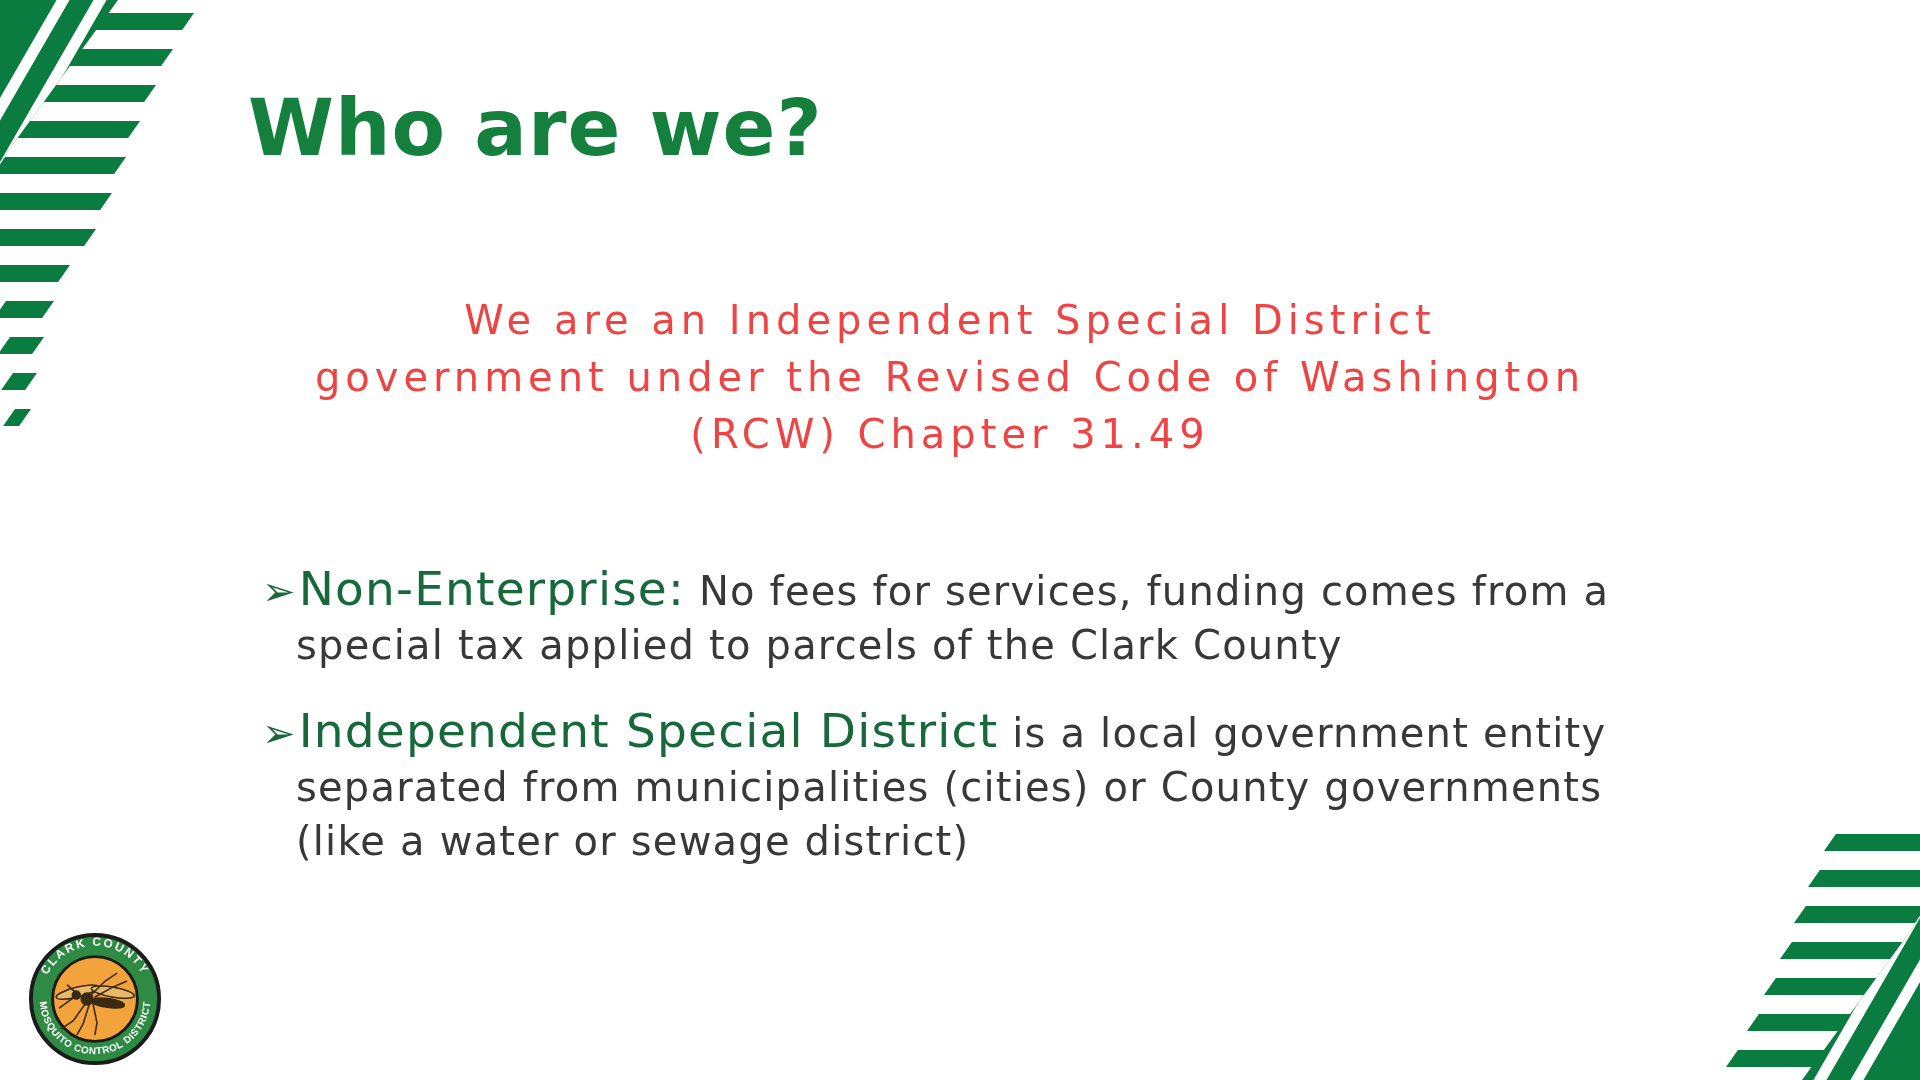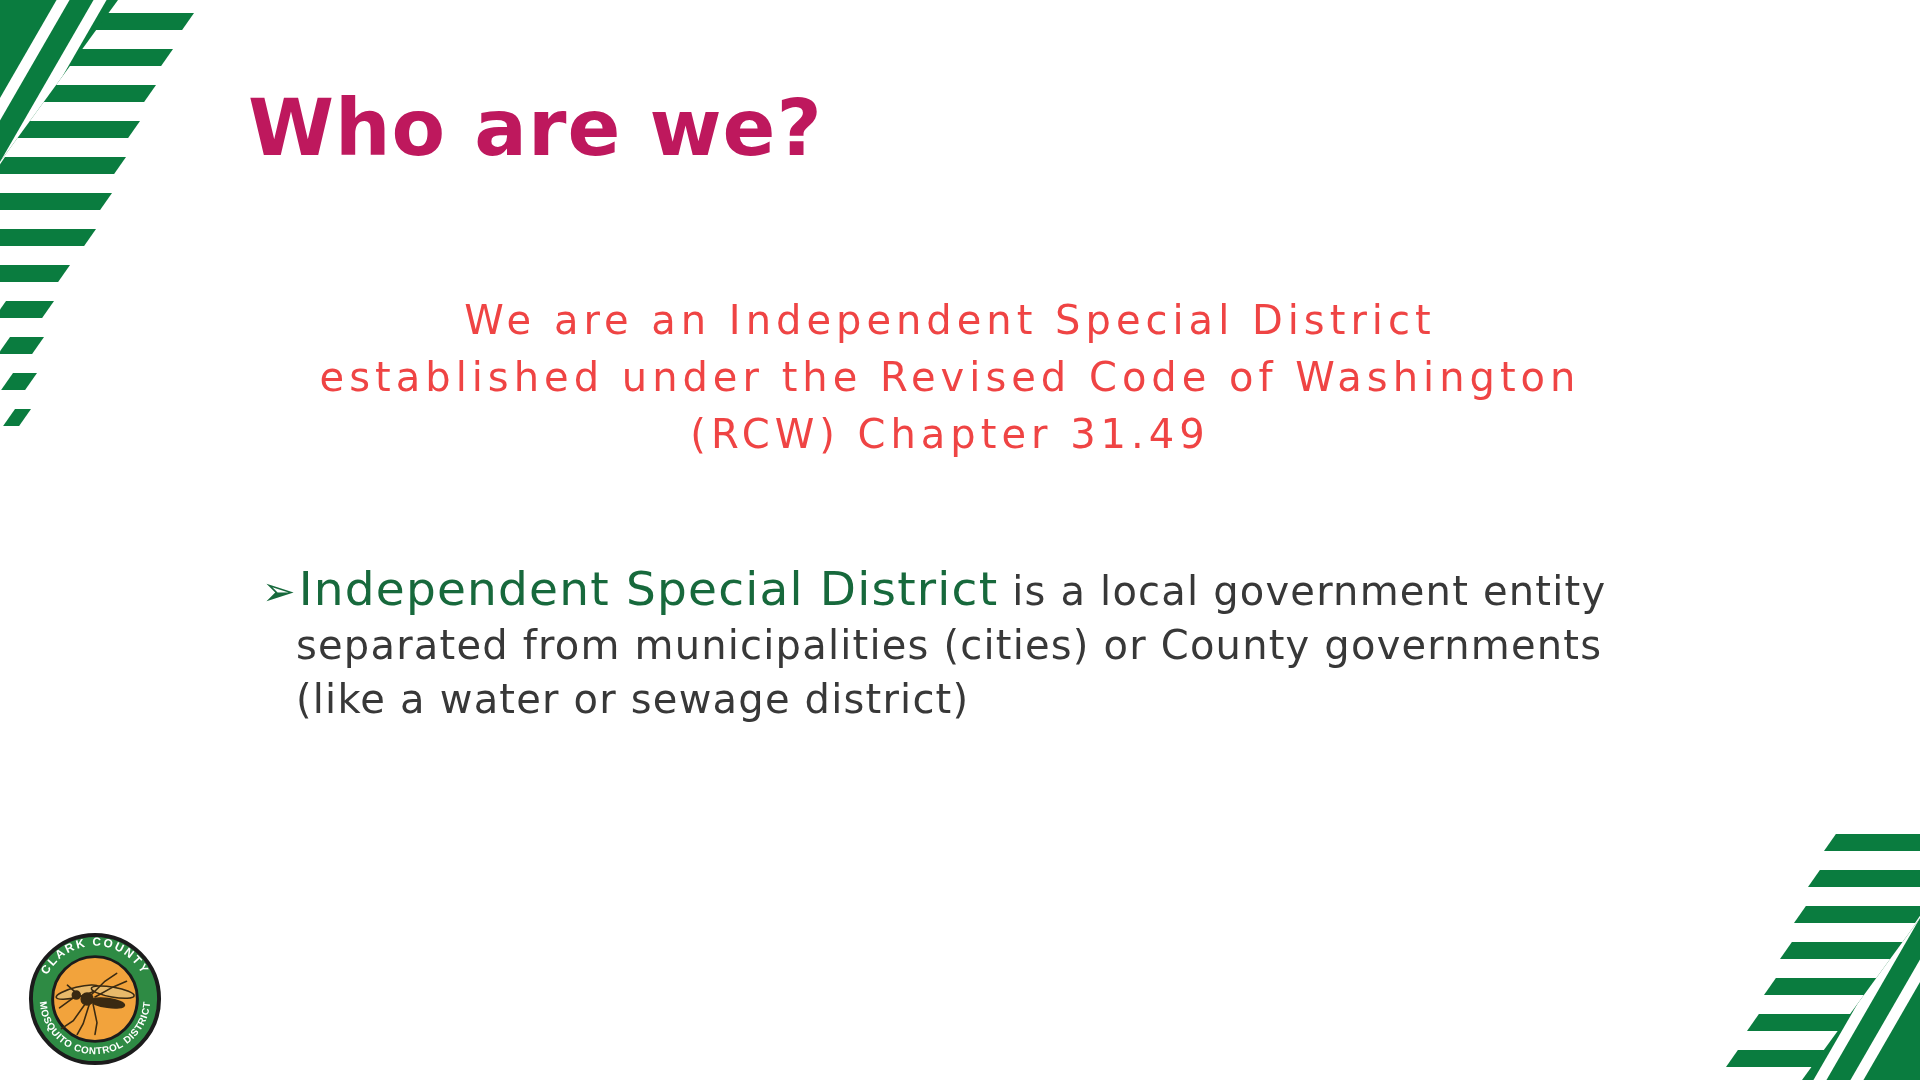--- a/index.html
+++ b/index.html
@@ -16,21 +16,21 @@
   .deco-tl{left:0;top:0;}
   .deco-br{right:0;bottom:0;transform:rotate(180deg);}
 
   
   .title{
     position:absolute;left:248px;top:88px;
     margin:0;
     font-size:78px;line-height:1.05;
     font-weight:700;
     letter-spacing:1px;
-    color:#be185d;
+    color:#15803d;
   }
 
   
   .intro{
     position:absolute;left:120px;top:292px;width:1660px;
     text-align:center;
     color:#ef4444;
     font-size:40px;line-height:57px;
     letter-spacing:5px;
     font-weight:400;
@@ -138,25 +138,26 @@
   </svg>
 
   <svg class="deco deco-br" width="220" height="250" viewBox="0 0 220 250">
     <use href="#stripes-art"></use>
   </svg>
 
   <h1 class="title">Who are we?</h1>
 
   <div class="intro">
     <span class="line">We are an Independent Special District</span>
-    <span class="line">established under the Revised Code of Washington</span>
+    <span class="line">government under the Revised Code of Washington</span>
     <span class="line">(RCW) Chapter 31.49</span>
   </div>
 
   <div class="bullets">
+    <p class="bullet"><span class="marker">➢</span><span class="lead">Non-Enterprise:</span><span class="rest"> No fees for services, funding comes from a special tax applied to parcels of the Clark County</span></p>
     <p class="bullet"><span class="marker">➢</span><span class="lead">Independent Special District</span><span class="rest"> is a local government entity separated from municipalities (cities) or County governments (like a water or sewage district)</span></p>
   </div>
 
   <svg class="logo" width="138" height="138" viewBox="0 0 140 140">
     <circle cx="70" cy="70" r="65" fill="#2e8b44" stroke="#1c1c1c" stroke-width="4"></circle>
     <circle cx="70" cy="70" r="43" fill="#f2a33c" stroke="#1c1c1c" stroke-width="3"></circle>
     <defs>
       <path id="logo-arc-top" d="M 16,70 A 54,54 0 0 1 124,70" fill="none"></path>
       <path id="logo-arc-bottom" d="M 14,70 A 56,56 0 0 0 126,70" fill="none"></path>
     </defs>

